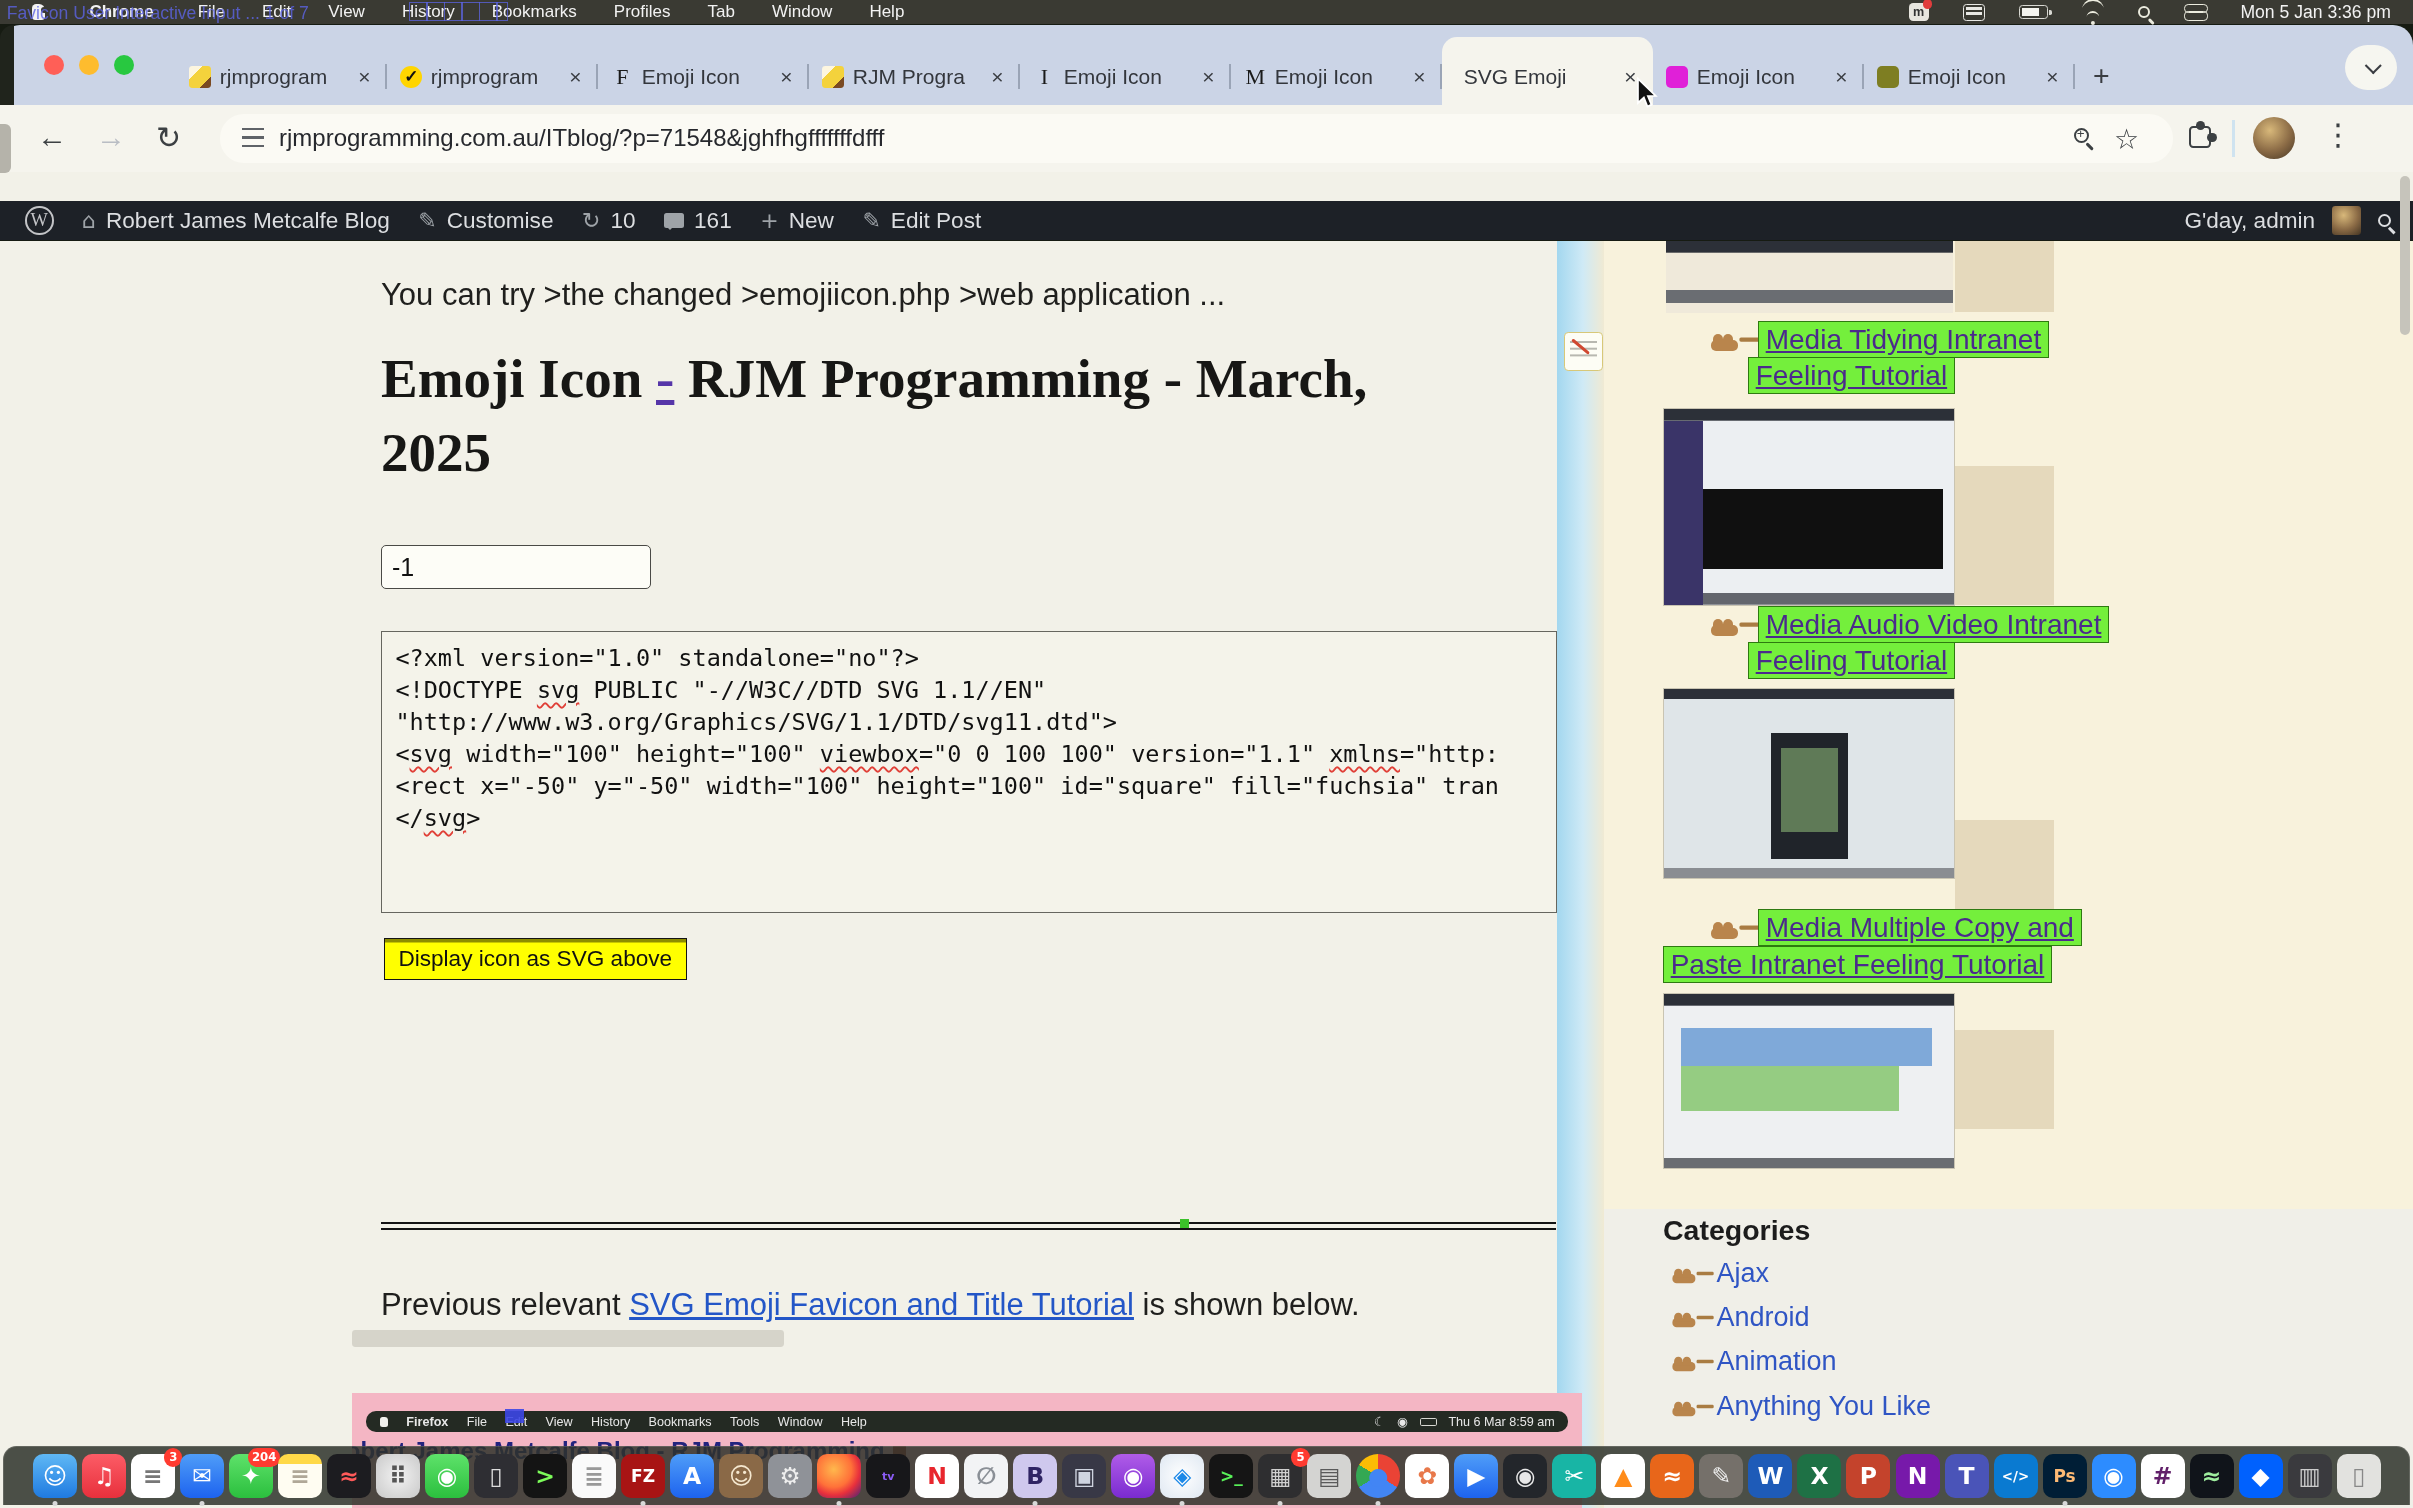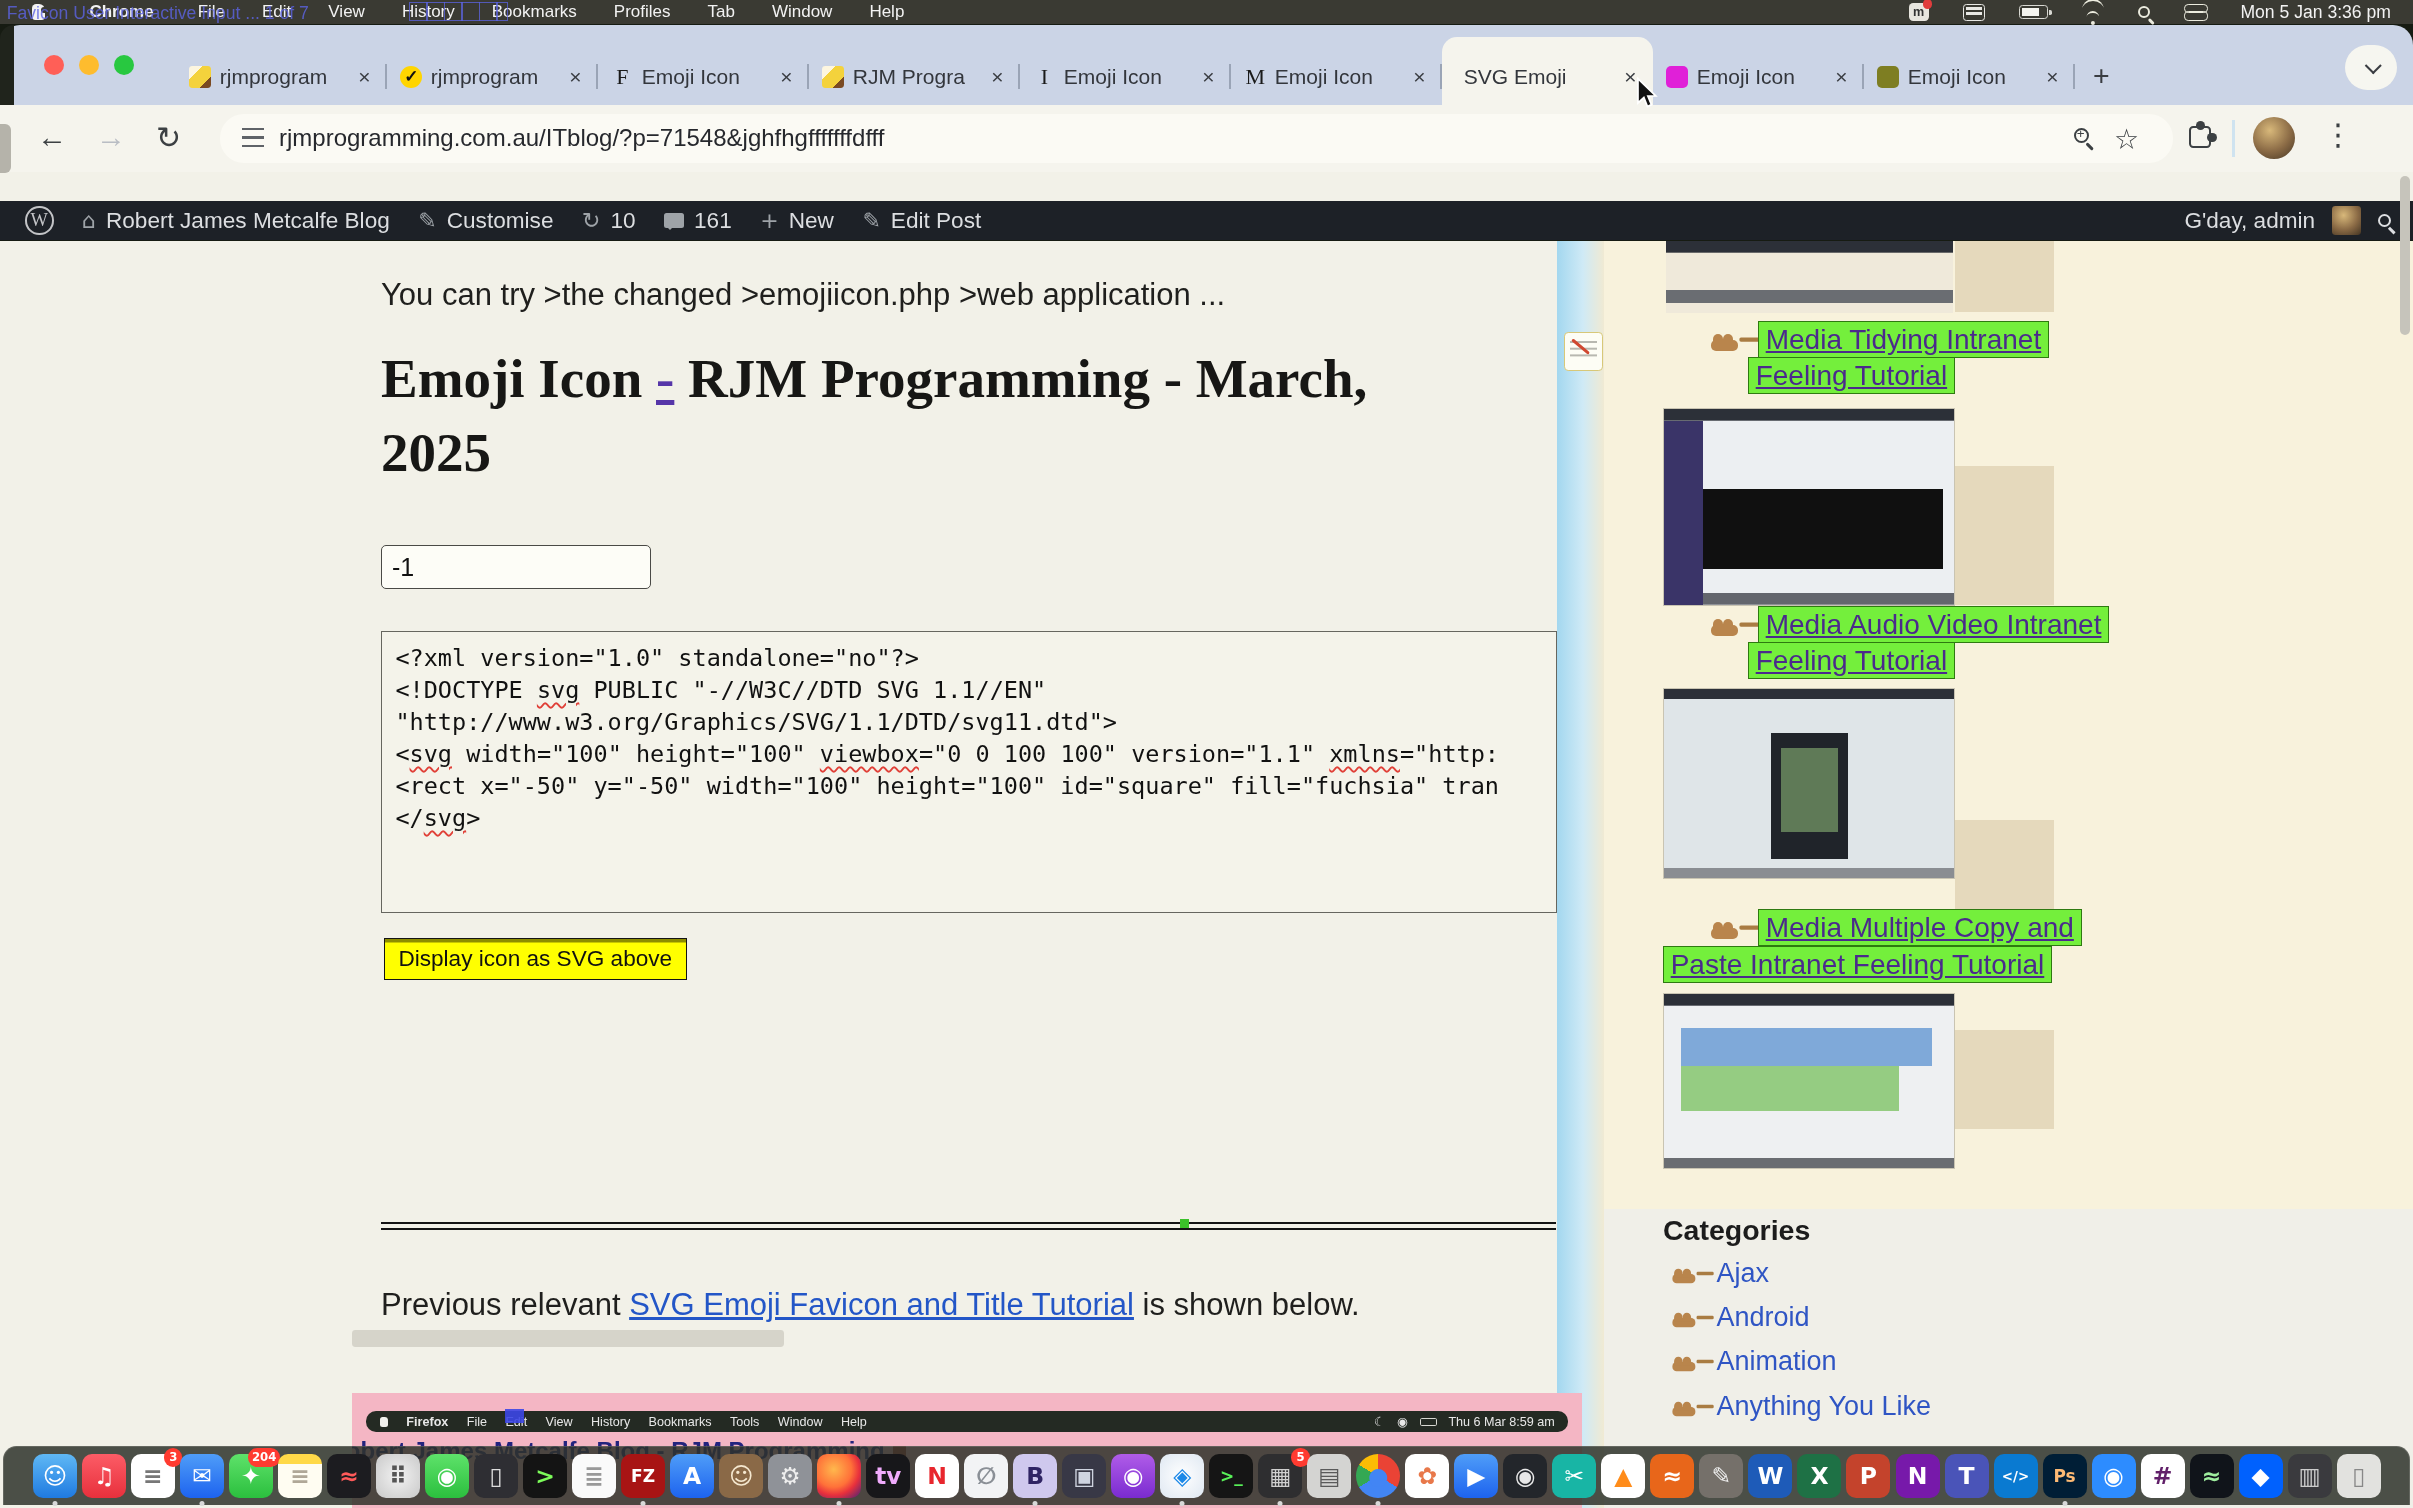--- a/index.html
+++ b/index.html
@@ -400,21 +400,21 @@
       <div class="dock-item" style="background: rgb(46, 46, 51); color: rgb(221, 221, 221);">▯</div>
       <div class="dock-item" style="background: rgb(20, 20, 20); color: rgb(124, 252, 90);">&gt;</div>
       <div class="dock-item" style="background: rgb(250, 250, 250); color: rgb(153, 153, 153);">≣</div>
       <div class="dock-item" style="background: rgb(168, 20, 20); color: rgb(255, 255, 255); font-size: 17px;">FZ<span class="rdot"></span></div>
       <div class="dock-item" style="background: linear-gradient(rgb(79, 157, 248), rgb(29, 99, 239)); color: rgb(255, 255, 255);">A</div>
       <div class="dock-item" style="background: rgb(138, 105, 71); color: rgb(245, 232, 208);">☺</div>
       <div class="dock-item" style="background: rgb(143, 146, 152); color: rgb(238, 238, 238);">⚙</div>
       <div class="dock-item" style="background: radial-gradient(circle at 38% 35%, rgb(255, 184, 77), rgb(255, 113, 57) 45%, rgb(232, 48, 60) 65%, rgb(69, 35, 122)); color: rgb(255, 255, 255);">
         <span class="rdot"></span>
       </div>
-      <div class="dock-item" style="background: rgb(23, 23, 26); color: #f0abfc; font-size: 23px; border-radius: 11px;">tv</div>
+      <div class="dock-item" style="background: rgb(23, 23, 26); color: #8b5cf6; font-size: 11px; border-radius: 11px;">tv</div>
       <div class="dock-item" style="background: rgb(255, 255, 255); color: rgb(232, 38, 45);">N</div>
       <div class="dock-item" style="background: rgb(242, 243, 245); color: rgb(138, 143, 150);">∅</div>
       <div class="dock-item" style="background: rgb(207, 200, 238); color: rgb(47, 36, 100);">B<span class="rdot"></span></div>
       <div class="dock-item" style="background: rgb(56, 56, 70); color: rgb(207, 212, 224);">▣</div>
       <div class="dock-item" style="background: linear-gradient(rgb(176, 92, 232), rgb(122, 43, 208)); color: rgb(255, 255, 255);">◉</div>
       <div class="dock-item" style="background: radial-gradient(circle, rgb(255, 255, 255), rgb(223, 232, 242)); color: rgb(27, 136, 232);">◈<span class="rdot"></span></div>
       <div class="dock-item" style="background: rgb(21, 21, 21); color: rgb(88, 241, 88); font-size: 17px;">&gt;_</div>
       <div class="dock-item" style="background: rgb(46, 46, 48); color: rgb(207, 207, 207);">▦<span class="badge">5</span><span class="rdot"></span></div>
       <div class="dock-item" style="background: rgb(212, 212, 210); color: rgb(90, 90, 90);">▤</div>
       <div class="dock-item" style="background: conic-gradient(rgb(234, 67, 53) 0deg, rgb(234, 67, 53) 120deg, rgb(66, 133, 244) 120deg, rgb(66, 133, 244) 240deg, rgb(52, 168, 83) 240deg, rgb(52, 168, 83) 300deg, rgb(251, 188, 5) 300deg, rgb(251, 188, 5) 360deg); color: rgb(66, 133, 244); border-radius: 50%;">●<span class="rdot"></span></div>

